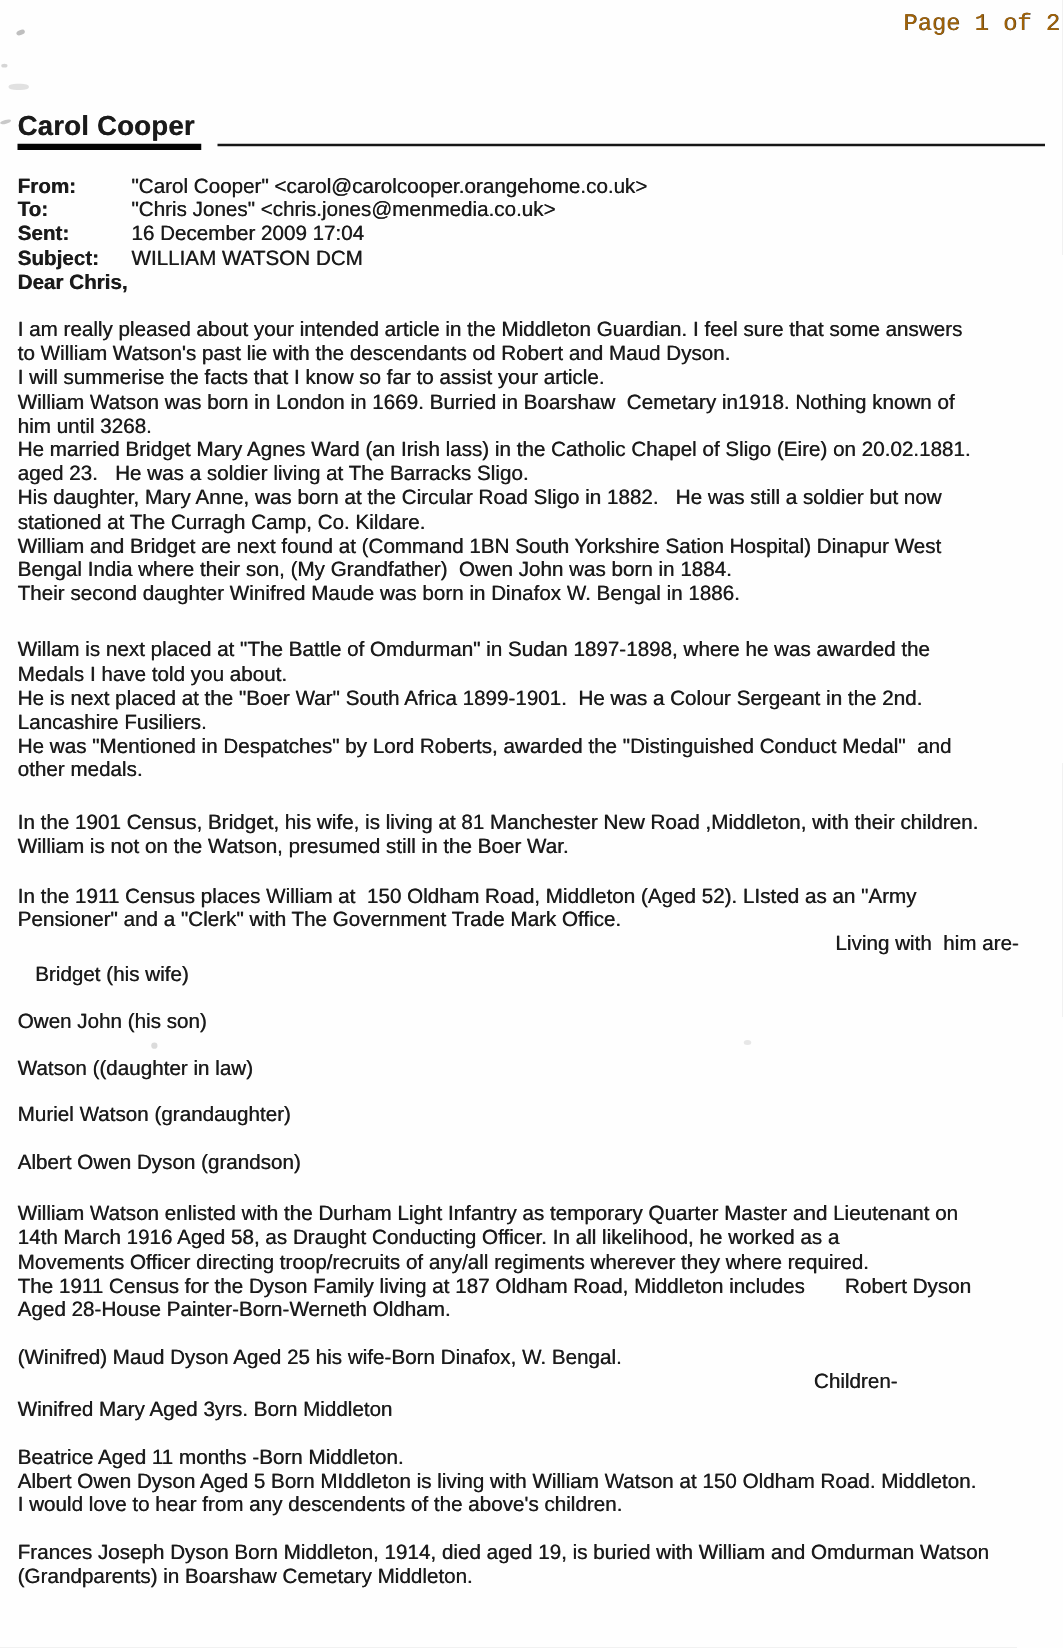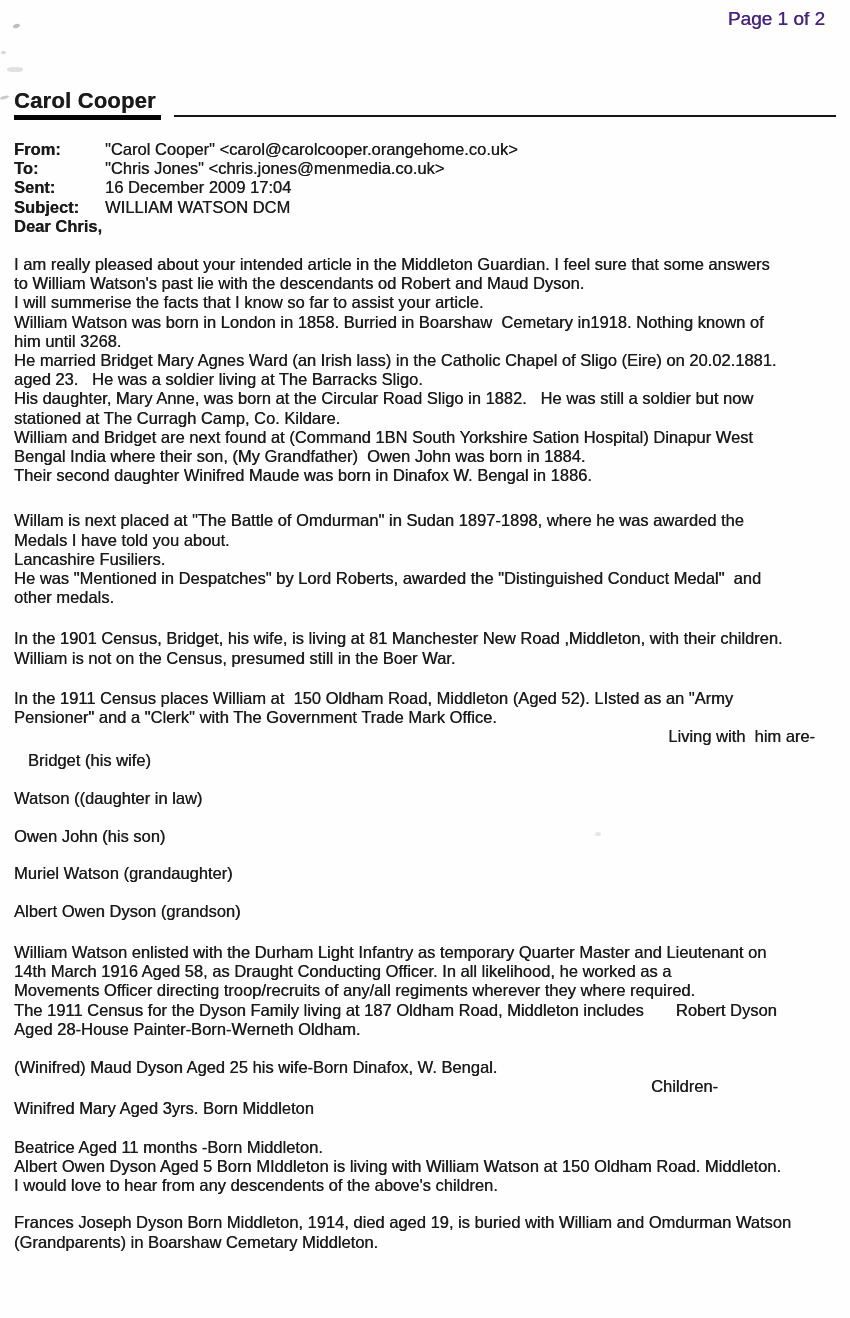--- a/index.html
+++ b/index.html
@@ -15,25 +15,25 @@
     font-family: "Liberation Sans", "DejaVu Sans", sans-serif;
     font-size: 16.5px;
     line-height: 19.2px;
     color: #1a1a1a;
     text-shadow: 0.35px 0 0 rgba(26,26,26,0.85);
   }
   .ln { white-space: pre; }
   .page-number {
     position: absolute;
     top: 8px;
-    right: 25px;
-    font-family: Liberation Sans, sans-serif;
+    right: 2px;
+    font-family: Liberation Mono, monospace;
     font-size: 19px;
     line-height: 22px;
-    color: #4c1d95;
+    color: #a16207;
   }
   .sender-row {
     margin-top: 88px;
     display: flex;
     align-items: flex-end;
     gap: 11px;
   }
   .sender-name {
     font-size: 22px;
     line-height: 26px;
@@ -113,55 +113,56 @@
     <span class="lbl">Subject:</span>
     <span class="val">WILLIAM WATSON DCM</span>
   </div>
 
   <div class="salutation">Dear Chris,</div>
 
   <div class="body-block p1">
     <div class="ln">I am really pleased about your intended article in the Middleton Guardian. I feel sure that some answers</div>
     <div class="ln">to William Watson's past lie with the descendants od Robert and Maud Dyson.</div>
     <div class="ln">I will summerise the facts that I know so far to assist your article.</div>
-    <div class="ln">William Watson was born in London in 1858. Burried in Boarshaw  Cemetary in1918. Nothing known of</div>
+    <div class="ln">William Watson was born in London in 1669. Burried in Boarshaw  Cemetary in1918. Nothing known of</div>
     <div class="ln">him until 3268.</div>
     <div class="ln">He married Bridget Mary Agnes Ward (an Irish lass) in the Catholic Chapel of Sligo (Eire) on 20.02.1881.</div>
     <div class="ln">aged 23.   He was a soldier living at The Barracks Sligo.</div>
     <div class="ln">His daughter, Mary Anne, was born at the Circular Road Sligo in 1882.   He was still a soldier but now</div>
     <div class="ln">stationed at The Curragh Camp, Co. Kildare.</div>
     <div class="ln">William and Bridget are next found at (Command 1BN South Yorkshire Sation Hospital) Dinapur West</div>
     <div class="ln">Bengal India where their son, (My Grandfather)  Owen John was born in 1884.</div>
     <div class="ln">Their second daughter Winifred Maude was born in Dinafox W. Bengal in 1886.</div>
   </div>
 
   <div class="body-block p2">
     <div class="ln">Willam is next placed at "The Battle of Omdurman" in Sudan 1897-1898, where he was awarded the</div>
     <div class="ln">Medals I have told you about.</div>
+    <div class="ln">He is next placed at the "Boer War" South Africa 1899-1901.  He was a Colour Sergeant in the 2nd.</div>
     <div class="ln">Lancashire Fusiliers.</div>
     <div class="ln">He was "Mentioned in Despatches" by Lord Roberts, awarded the "Distinguished Conduct Medal"  and</div>
     <div class="ln">other medals.</div>
   </div>
 
   <div class="body-block p3">
     <div class="ln">In the 1901 Census, Bridget, his wife, is living at 81 Manchester New Road ,Middleton, with their children.</div>
-    <div class="ln">William is not on the Census, presumed still in the Boer War.</div>
+    <div class="ln">William is not on the Watson, presumed still in the Boer War.</div>
   </div>
 
   <div class="body-block p4">
     <div class="ln">In the 1911 Census places William at  150 Oldham Road, Middleton (Aged 52). LIsted as an "Army</div>
     <div class="ln">Pensioner" and a "Clerk" with The Government Trade Mark Office.</div>
   </div>
 
   <div class="living-with">Living with  him are-</div>
 
   <div class="household">
     <div class="list-item indented">Bridget (his wife)</div>
+    <div class="list-item">Owen John (his son)</div>
     <div class="list-item">Watson ((daughter in law)</div>
-    <div class="list-item">Owen John (his son)</div>
     <div class="list-item">Muriel Watson (grandaughter)</div>
     <div class="list-item">Albert Owen Dyson (grandson)</div>
   </div>
 
   <div class="body-block p5">
     <div class="ln">William Watson enlisted with the Durham Light Infantry as temporary Quarter Master and Lieutenant on</div>
     <div class="ln">14th March 1916 Aged 58, as Draught Conducting Officer. In all likelihood, he worked as a</div>
     <div class="ln">Movements Officer directing troop/recruits of any/all regiments wherever they where required.</div>
   </div>
 

